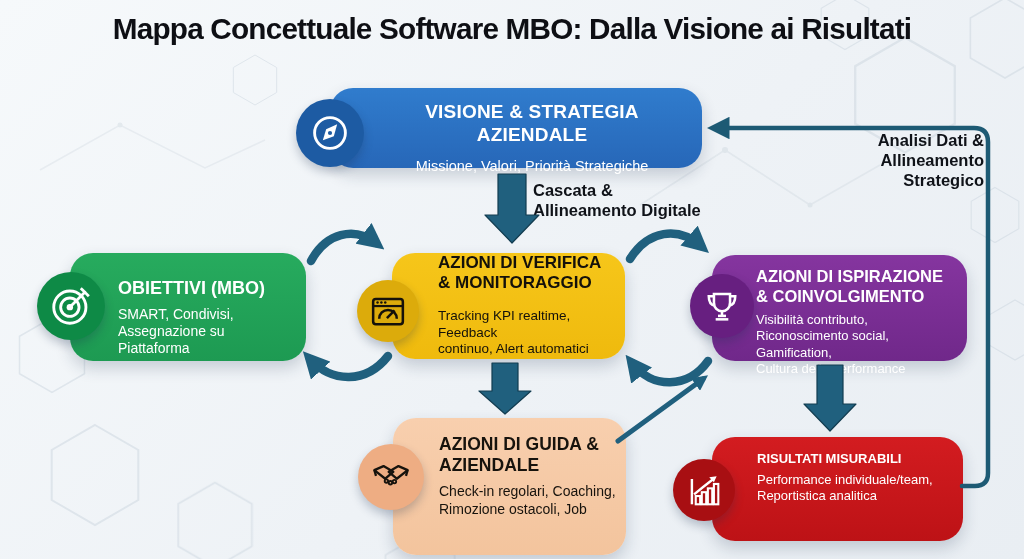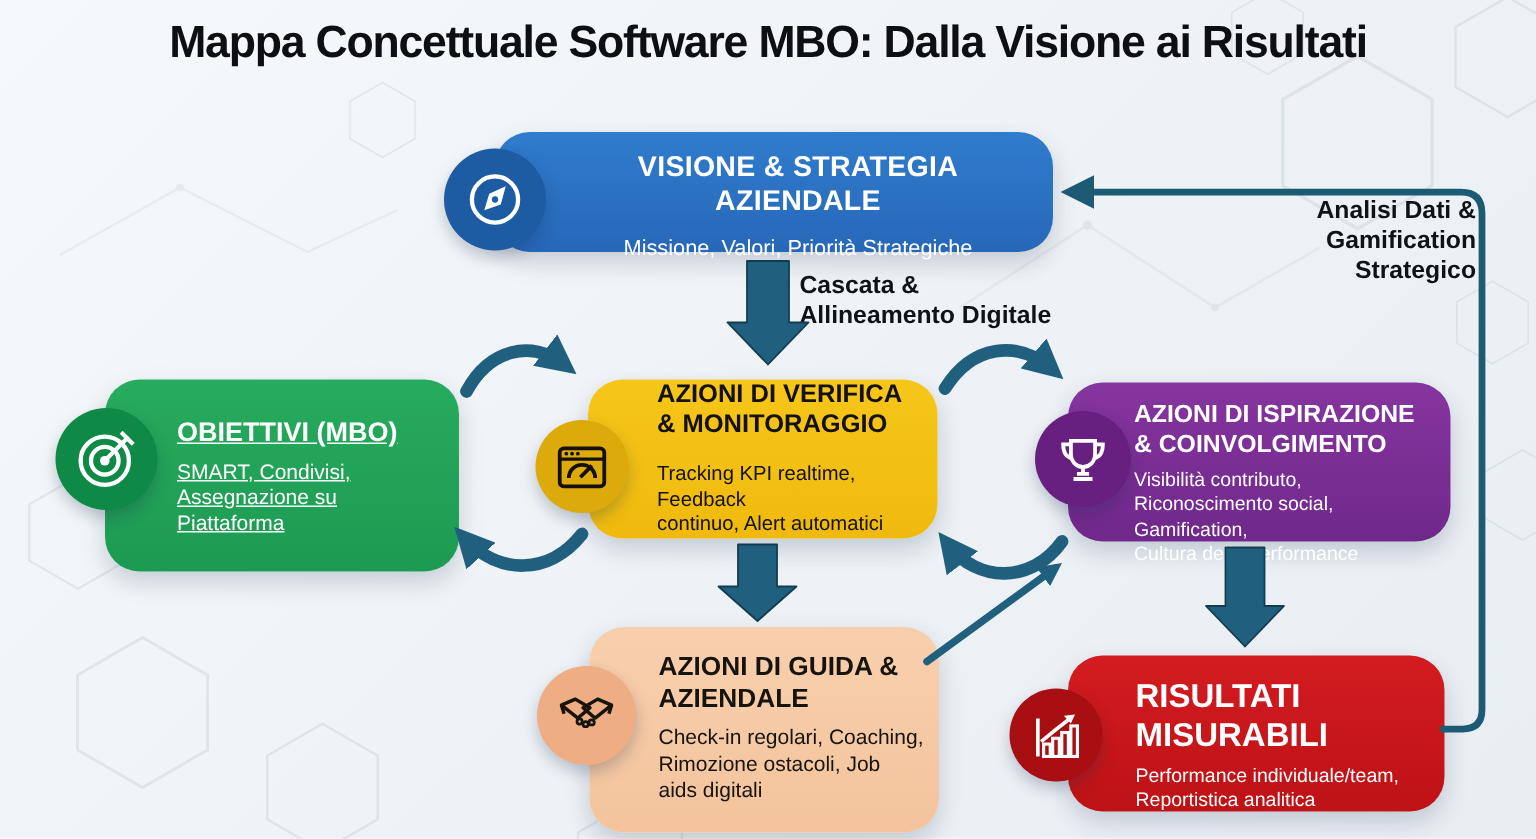--- a/index.html
+++ b/index.html
@@ -27,42 +27,42 @@
     position:absolute;z-index:4;border-radius:50%;
     display:flex;align-items:center;justify-content:center;
     box-shadow:0 5px 10px rgba(25,45,75,0.25);
   }
   
   #node-vision{left:330px;top:88px;width:372px;height:80px;background:linear-gradient(180deg,#307ccd,#2767b8);color:#fff;text-align:center;padding:13px 10px 0 42px;}
   #node-vision .ntitle{font-size:19px;letter-spacing:0.2px;}
   #node-vision .nbody{font-size:14.5px;margin-top:11px;}
   #badge-vision{left:296px;top:99px;width:68px;height:68px;background:#1d5ba3;}
   
-  #node-objectives{left:70px;top:253px;width:236px;height:128px;background:linear-gradient(180deg,#27ab5e,#1d9a52);color:#fff;padding:25px 8px 0 48px;text-decoration:underline;}
+  #node-objectives{left:70px;top:253px;width:236px;height:108px;background:linear-gradient(180deg,#27ab5e,#1d9a52);color:#fff;padding:25px 8px 0 48px;}
   #node-objectives .ntitle{font-size:18px;}
   #node-objectives .nbody{font-size:14px;margin-top:6px;}
   #badge-objectives{left:37px;top:272px;width:68px;height:68px;background:#0e8a46;}
   
   #node-monitoring{left:392px;top:253px;width:233px;height:106px;background:linear-gradient(180deg,#f6c61a,#efba0d);color:#14110a;padding:0 6px 0 46px;}
   #node-monitoring .ntitle{font-size:17px;}
   #node-monitoring .nbody{font-size:13.5px;margin-top:14px;}
   #badge-monitoring{left:357px;top:280px;width:62px;height:62px;background:#dcab0b;}
   
   #node-inspiration{left:712px;top:255px;width:255px;height:106px;background:linear-gradient(180deg,#85359f,#70288a);color:#fff;padding:12px 6px 0 44px;}
   #node-inspiration .ntitle{font-size:16.5px;}
   #node-inspiration .nbody{font-size:13px;margin-top:5px;line-height:1.28;}
   #badge-inspiration{left:690px;top:274px;width:64px;height:64px;background:#671f80;}
   
   #node-support{left:393px;top:418px;width:233px;height:137px;background:linear-gradient(180deg,#f8cfae,#f3c49d);color:#17130d;padding:16px 6px 0 46px;}
   #node-support .ntitle{font-size:17.5px;}
   #node-support .nbody{font-size:14px;margin-top:7px;line-height:1.26;}
   #badge-support{left:358px;top:444px;width:66px;height:66px;background:#eead83;}
   
   #node-results{left:712px;top:437px;width:251px;height:104px;background:linear-gradient(180deg,#d31c20,#bd1216);color:#fff;padding:14px 6px 0 45px;}
-  #node-results .ntitle{font-size:22px;}
+  #node-results .ntitle{font-size:13px;}
   #node-results .nbody{font-size:13px;margin-top:5px;line-height:1.28;}
   #badge-results{left:673px;top:459px;width:62px;height:62px;background:#a80f12;}
   
   .edge-label{position:absolute;z-index:5;font-weight:700;color:#0f1218;font-size:16.5px;line-height:1.22;}
   #label-cascade{left:533px;top:180px;text-align:left;}
   #label-feedback{right:40px;top:130px;text-align:right;}
 </style>
 </head>
 <body>
 
@@ -168,21 +168,20 @@
 </div>
 
 <div class="node" id="node-support">
   <div class="ntitle">
     <div>AZIONI DI GUIDA &amp;</div>
     <div>AZIENDALE</div>
   </div>
   <div class="nbody">
     <div>Check-in regolari, Coaching,</div>
     <div>Rimozione ostacoli, Job</div>
-    <div>aids digitali</div>
   </div>
 </div>
 <div class="badge" id="badge-support">
   <svg width="46" height="46" viewBox="0 0 40 40">
     <polygon points="5.5,14 13.5,10.5 22,15.5 15,21.5" fill="none" stroke="#17130d" stroke-width="2" stroke-linejoin="round"></polygon>
     <polygon points="34.5,14 26.5,10.5 18,15.5 25,21.5" fill="none" stroke="#17130d" stroke-width="2" stroke-linejoin="round"></polygon>
     <circle cx="16" cy="23.5" r="1.5" fill="none" stroke="#17130d" stroke-width="1.6"></circle>
     <circle cx="19.5" cy="25" r="1.5" fill="none" stroke="#17130d" stroke-width="1.6"></circle>
     <circle cx="23" cy="24" r="1.5" fill="none" stroke="#17130d" stroke-width="1.6"></circle>
     <line x1="5.5" y1="14" x2="7" y2="19" stroke="#17130d" stroke-width="2"></line>
@@ -208,21 +207,21 @@
     <polygon points="31.5,7.5 24.8,8.3 29,13" fill="#fff"></polygon>
   </svg>
 </div>
 
 <div class="edge-label" id="label-cascade">
   <div>Cascata &amp;</div>
   <div>Allineamento Digitale</div>
 </div>
 <div class="edge-label" id="label-feedback">
   <div>Analisi Dati &amp;</div>
-  <div>Gamification</div>
+  <div>Allineamento</div>
   <div>Strategico</div>
 </div>
 
 <svg id="arrows" class="layer" viewBox="0 0 1024 559" aria-hidden="true">
   <defs>
     <marker id="ah" viewBox="0 0 10 10" refX="6" refY="5" markerWidth="3.1" markerHeight="3.1" orient="auto-start-reverse">
       <path d="M0,0 L10,5 L0,10 z" fill="#20607e"></path>
     </marker>
     <marker id="ah-big" viewBox="0 0 10 10" refX="6" refY="5" markerWidth="5" markerHeight="5" orient="auto-start-reverse">
       <path d="M0,0 L10,5 L0,10 z" fill="#1d5a74"></path>

